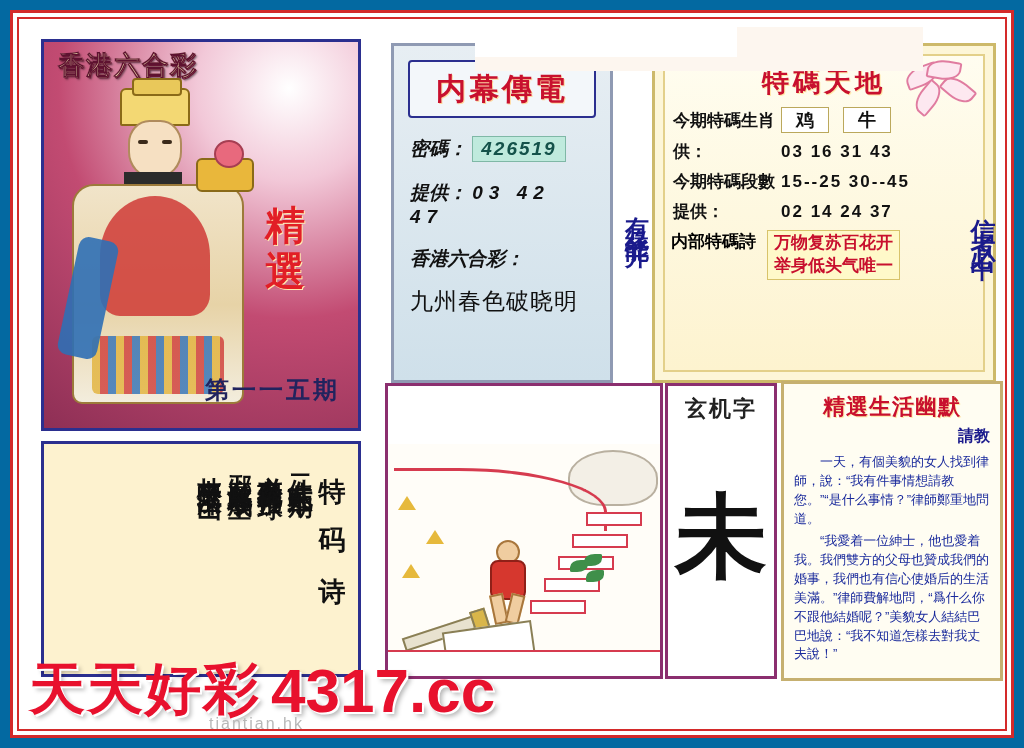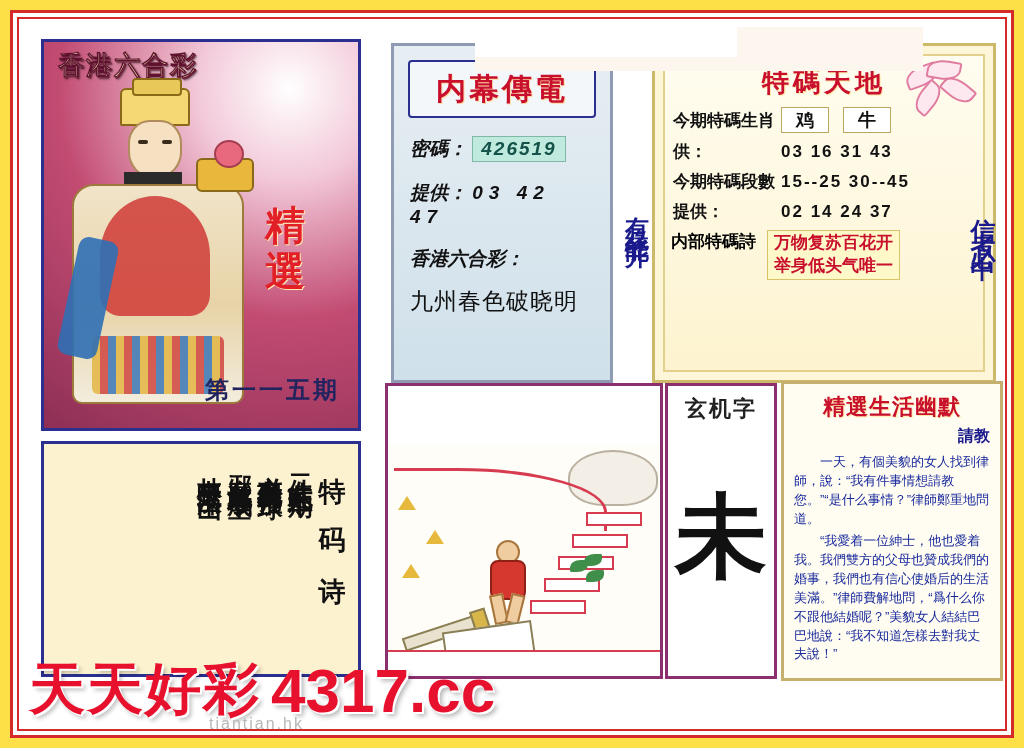--- a/index.html
+++ b/index.html
@@ -3,21 +3,21 @@
 <meta charset="utf-8">
 <style>
   html,body{margin:0;padding:0;}
   body{
     width:1024px;height:748px;overflow:hidden;
     font-family:"Liberation Sans",sans-serif;
     background:#d9d9d9;
   }
   #root{
     position:relative;width:1024px;height:748px;
-    background:#fde047;
+    background:#0369a1;
   }
   
   .frame{
     position:absolute;left:10px;top:10px;width:1004px;height:728px;
     border:3px solid #d42a2a;background:#ffffff;box-sizing:border-box;
   }
   .frame-inner{
     position:absolute;left:4px;top:4px;right:4px;bottom:4px;
     border:2px solid #d42a2a;box-sizing:border-box;
   }

